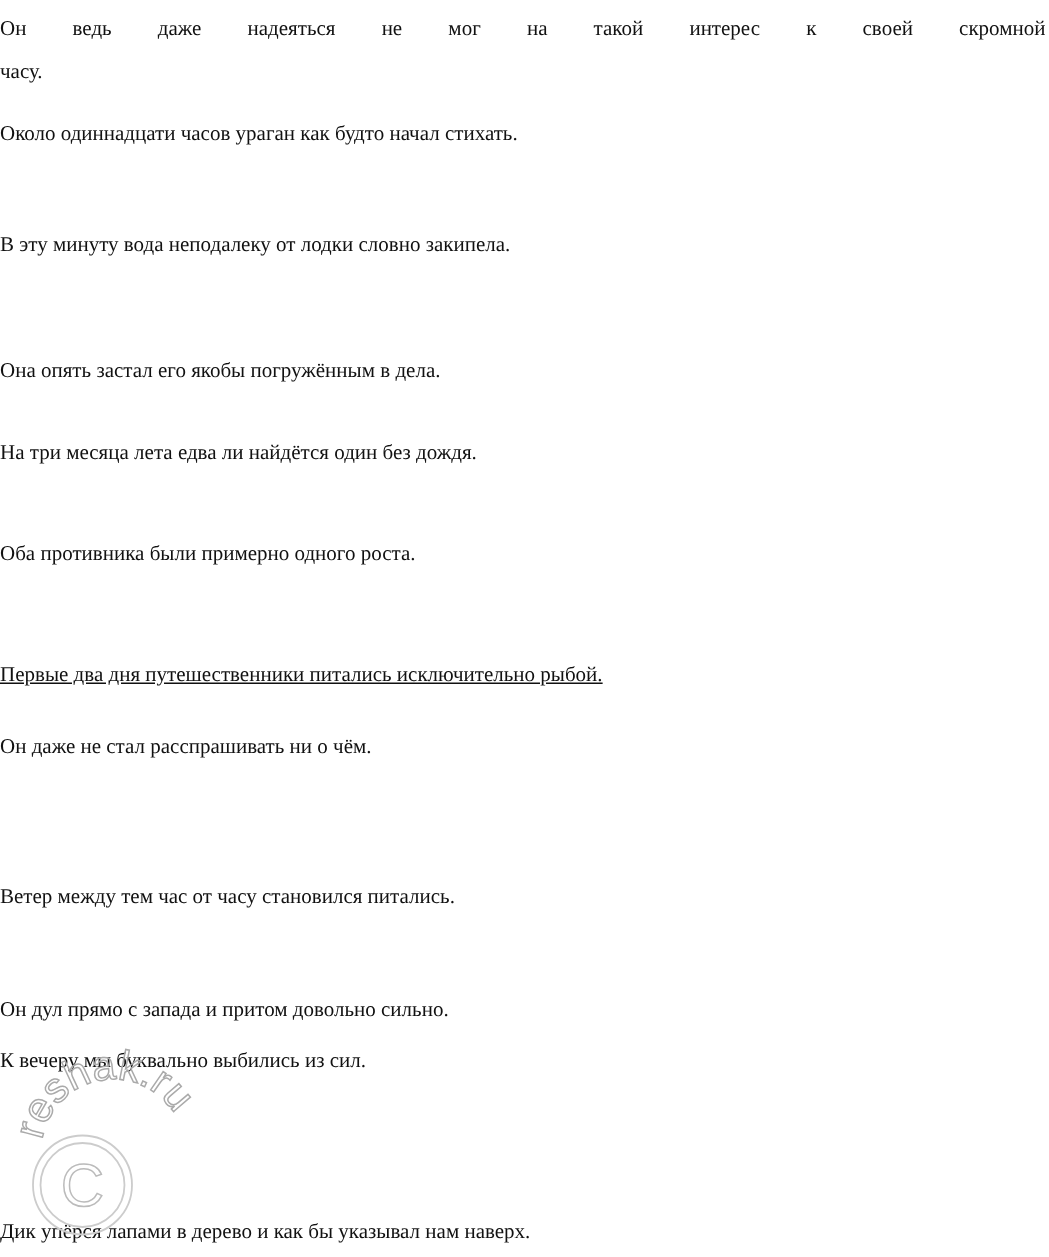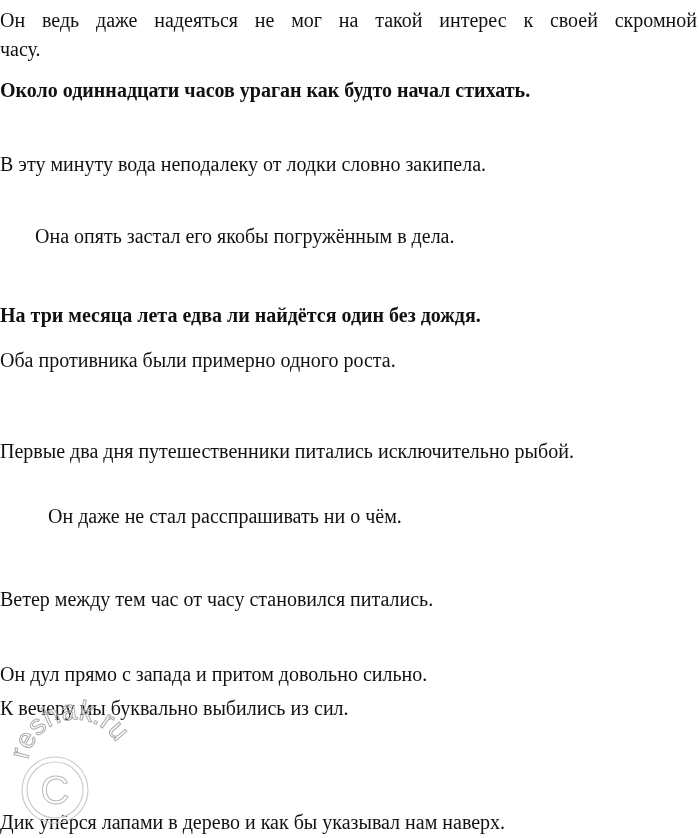--- a/index.html
+++ b/index.html
@@ -11,21 +11,21 @@
       width: 699px;
       height: 838px;
       position: relative;
       overflow: hidden;
       font-family: "Liberation Serif", "DejaVu Serif", serif;
       color: #111111;
     }
     .line {
       position: absolute;
       left: 0;
-      font-size: 20px;
+      font-size: 14px;
       line-height: 24px;
       white-space: nowrap;
     }
     .justified {
       width: 697px;
       text-align: justify;
       text-align-last: justify;
       white-space: normal;
     }
     .watermark {
@@ -36,27 +36,27 @@
       height: 145px;
       pointer-events: none;
     }
   </style>
 </head>
 <body>
 
 <div>
   <div class="line justified" style="top:8px;">Он ведь даже надеяться не мог на такой интерес к своей скромной</div>
   <div class="line" style="top:37px;">часу.</div>
-  <div class="line" style="top:78px;font-weight:bold;">Около одиннадцати часов ураган как будто начал стихать.</div>
+  <div class="line" style="top:78px;">Около одиннадцати часов ураган как будто начал стихать.</div>
   <div class="line" style="top:152px;">В эту минуту вода неподалеку от лодки словно закипела.</div>
-  <div class="line" style="top:224px;padding-left:35px;">Она опять застал его якобы погружённым в дела.</div>
-  <div class="line" style="top:303px;font-weight:bold;">На три месяца лета едва ли найдётся один без дождя.</div>
-  <div class="line" style="top:348px;">Оба противника были примерно одного роста.</div>
-  <div class="line" style="top:439px;">Первые два дня путешественники питались исключительно рыбой.</div>
-  <div class="line" style="top:504px;padding-left:48px;">Он даже не стал расспрашивать ни о чём.</div>
+  <div class="line" style="top:236px;">Она опять застал его якобы погружённым в дела.</div>
+  <div class="line" style="top:291px;">На три месяца лета едва ли найдётся один без дождя.</div>
+  <div class="line" style="top:358px;">Оба противника были примерно одного роста.</div>
+  <div class="line" style="top:439px;text-decoration:underline;">Первые два дня путешественники питались исключительно рыбой.</div>
+  <div class="line" style="top:487px;">Он даже не стал расспрашивать ни о чём.</div>
   <div class="line" style="top:587px;">Ветер между тем час от часу становился питались.</div>
   <div class="line" style="top:662px;">Он дул прямо с запада и притом довольно сильно.</div>
   <div class="line" style="top:696px;">К вечеру мы буквально выбились из сил.</div>
   <div class="line" style="top:810px;">Дик упёрся лапами в дерево и как бы указывал нам наверх.</div>
 </div>
 
 <div class="watermark">
   <svg width="150" height="145" viewBox="0 0 150 145">
     <defs>
       <path id="wm-arc" d="M 18 70 A 48 48 0 0 1 110 60 L 118 140"></path>

